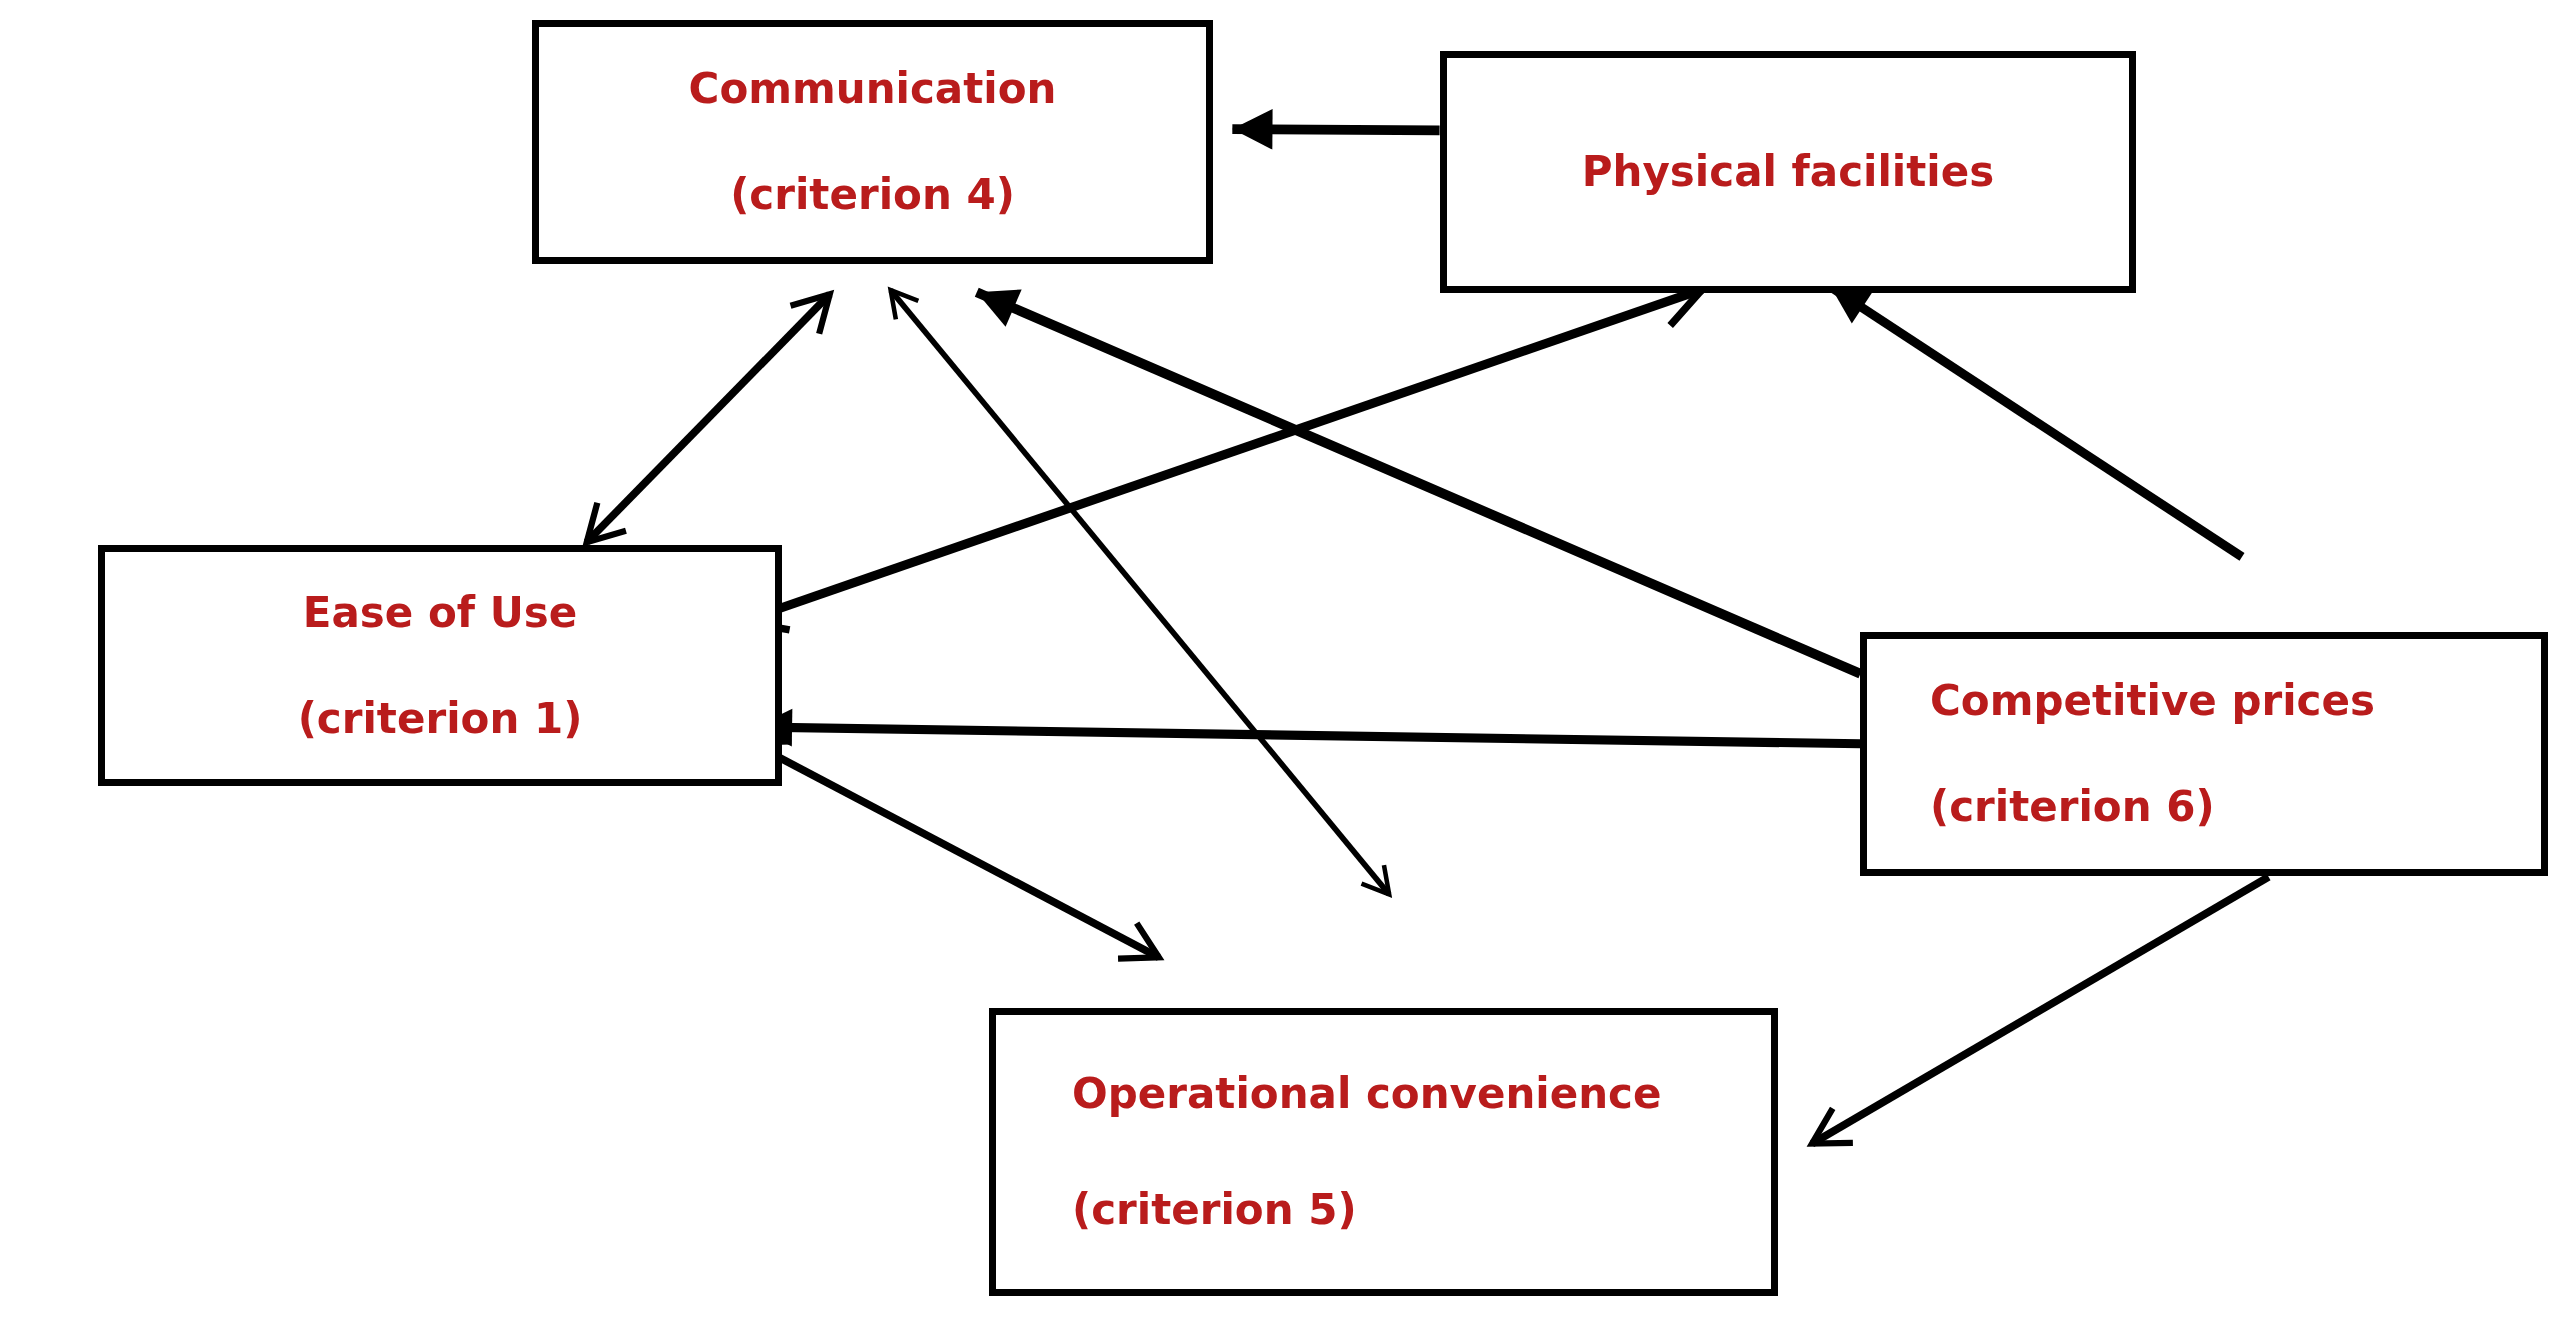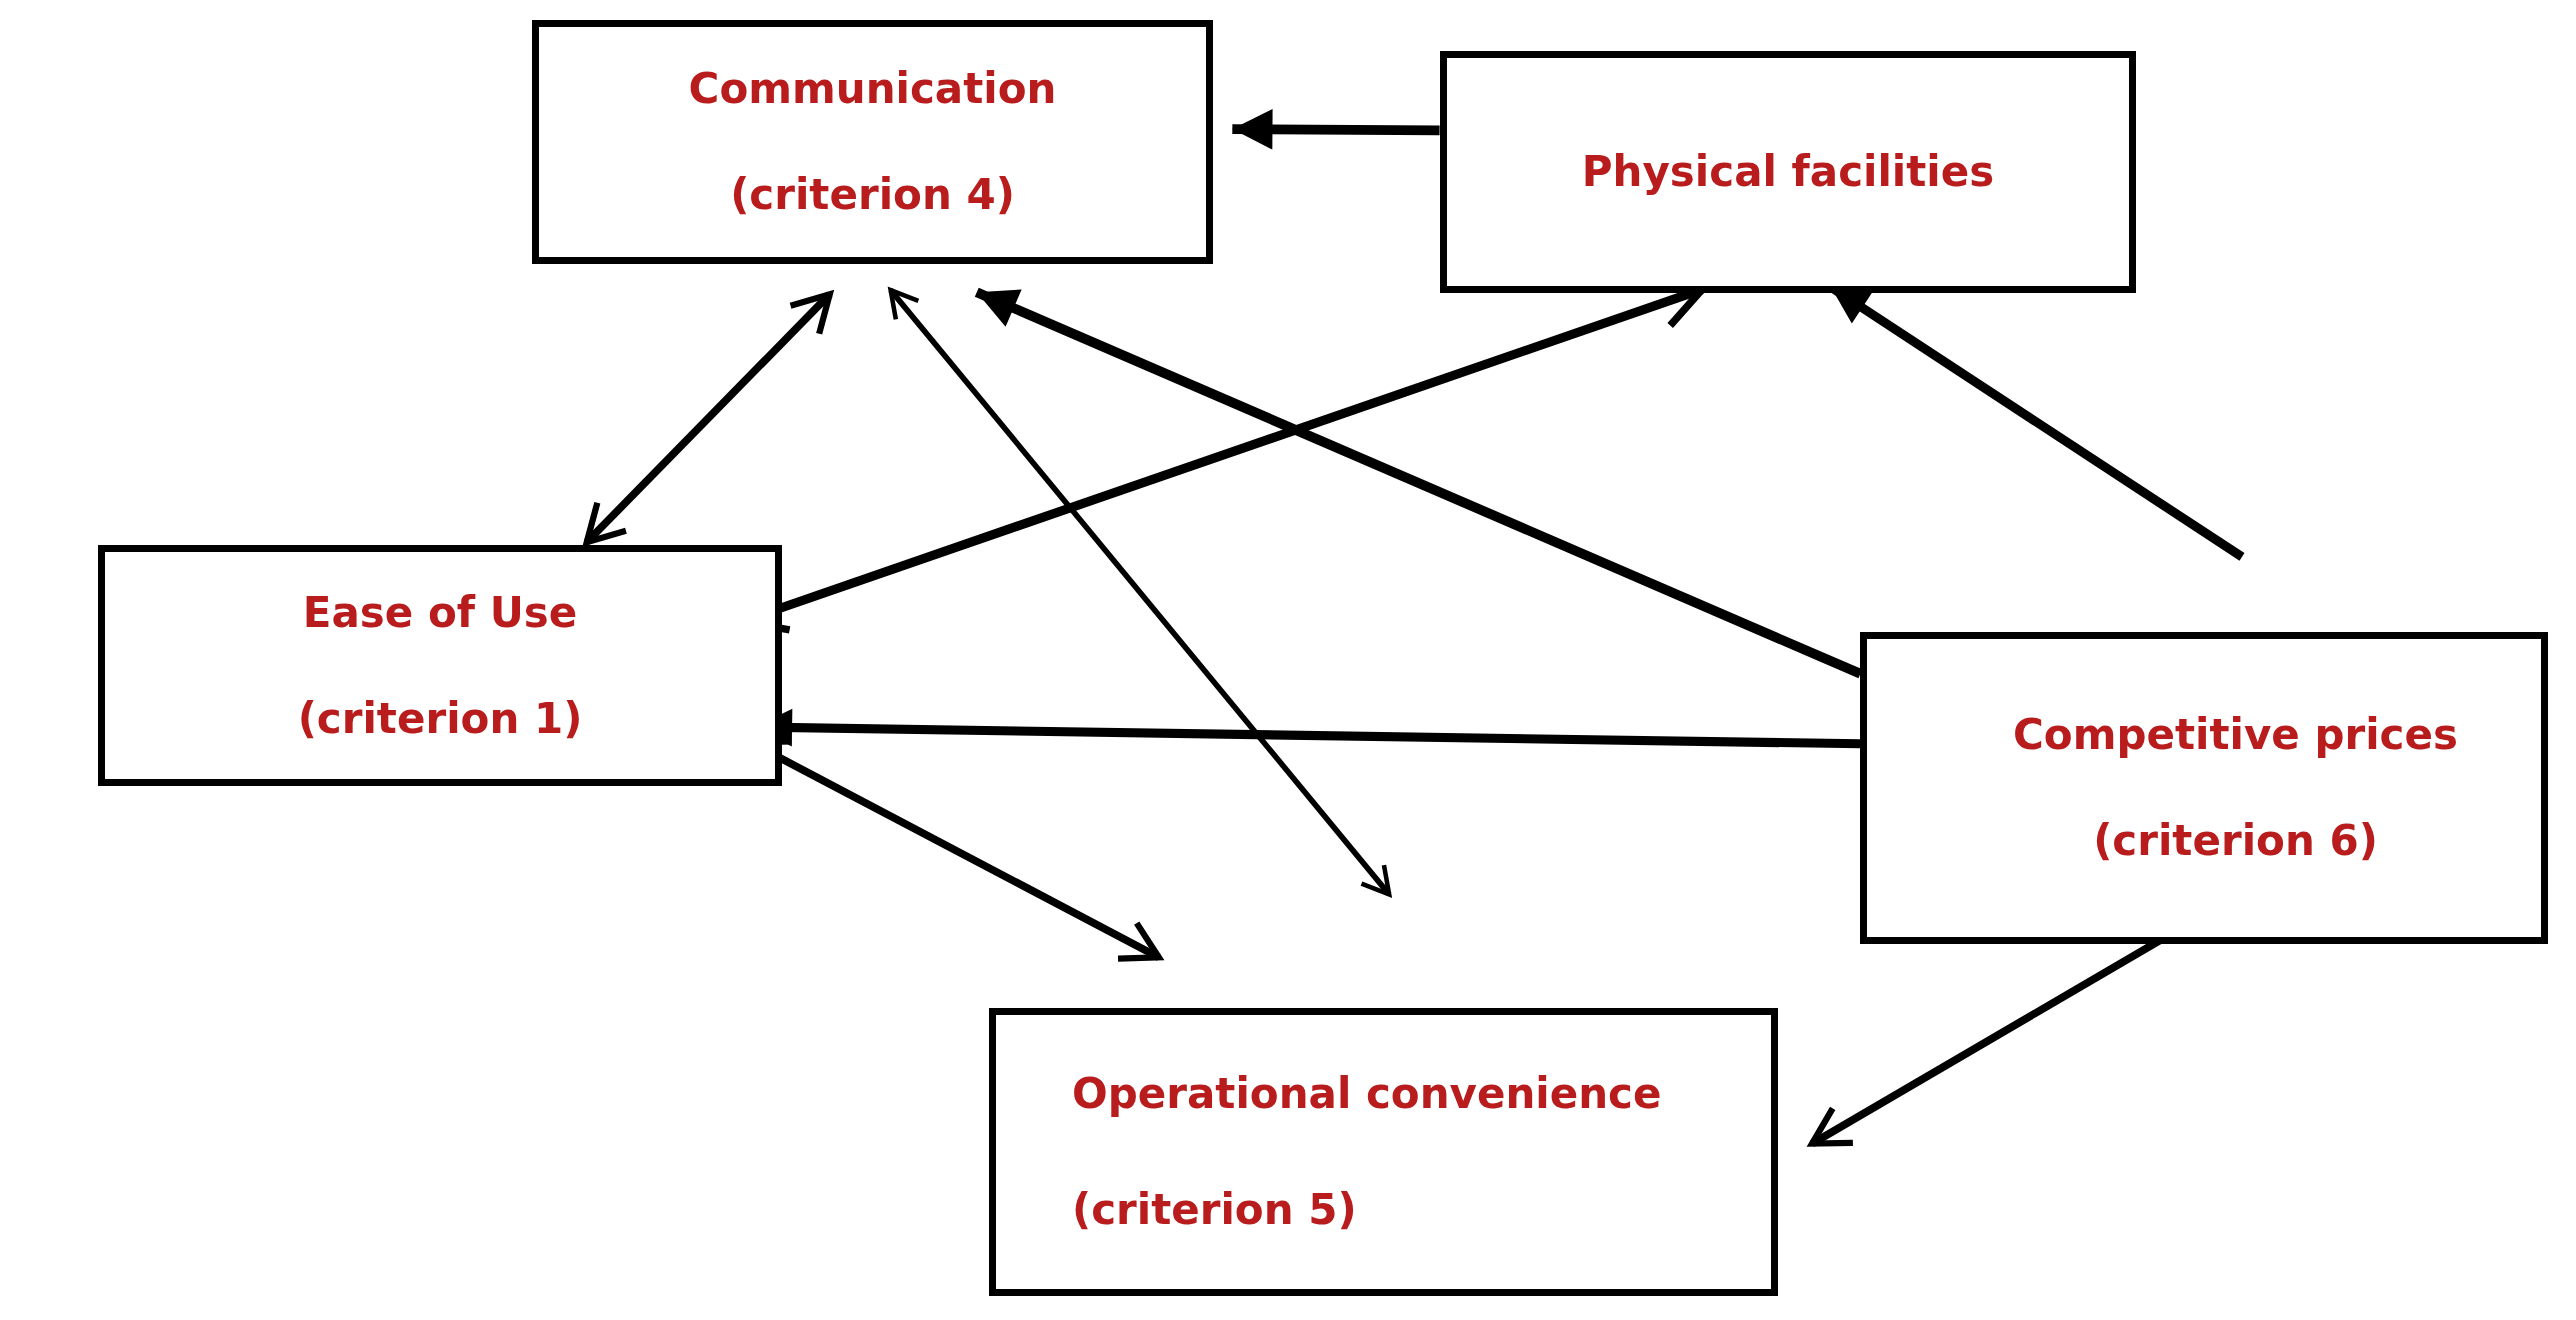--- a/index.html
+++ b/index.html
@@ -30,22 +30,22 @@
     z-index: 1;
     font-weight: bold;
     font-size: 42px;
     line-height: 1;
     color: #b91c1c;
     white-space: nowrap;
   }
   #box-communication          { left: 532px;  top: 20.3px;   width: 681px;  height: 244px; }
   #box-physical-facilities    { left: 1440px; top: 22px;   width: 696px;  height: 242px; margin-top: 29px; }
   #box-ease-of-use            { left: 50px;   top: 545px;  width: 684px;  height: 241px; margin-left: 48px; }
-  #box-competitive-prices     { left: 1860px; top: 632px;  width: 688px;  height: 312px;
-                                align-items: center; padding-left: 63px; }
+  #box-competitive-prices     { left: 1860px; top: 632px;  width: 688px;  height: 244px;
+                                align-items: flex-start; padding-left: 63px; }
   #box-operational-convenience{ left: 989px; top: 1008px; width: 789px; height: 288px;
                                 align-items: flex-start; padding-left: 76px; gap: 74px; }
   .arrow-line { stroke: #000000; fill: none; }
 </style>
 </head>
 <body>
 
 <div id="canvas">
 
   <svg id="arrow-layer" viewBox="0 0 3679 1886" xmlns="http://www.w3.org/2000/svg">

